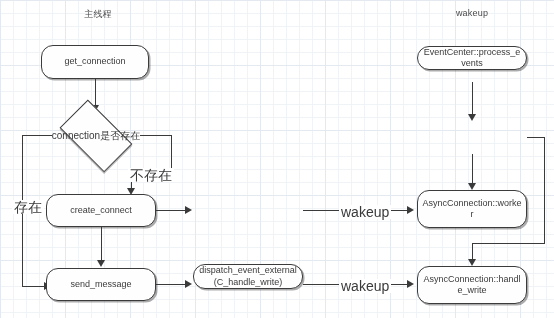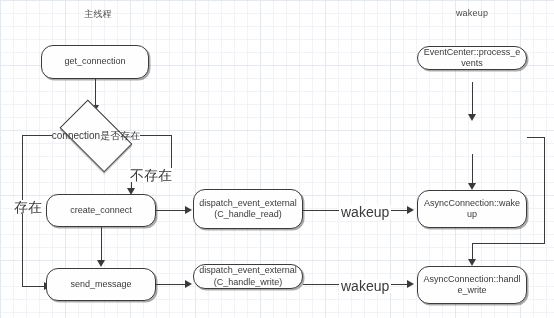--- a/index.html
+++ b/index.html
@@ -134,21 +134,20 @@
   <div class="node" style="left:46px;top:194px;width:110px;height:33px;">create_connect</div>
 
   <div class="edge v" style="left:101px;top:227px;height:35px;"></div>
   <div class="arrow down" style="left:97px;top:260px;"></div>
 
   <div class="node" style="left:46px;top:268px;width:110px;height:33px;">send_message</div>
 
   <div class="edge h" style="left:156px;top:210px;width:32px;"></div>
   <div class="arrow right" style="left:185px;top:206px;"></div>
 
-  <div class="node" style="left:193px;top:189px;width:110px;height:40px;">dispatch_event_external(C_handle_read)</div>
 
   <div class="edge h" style="left:156px;top:284px;width:32px;"></div>
   <div class="arrow right" style="left:185px;top:280px;"></div>
 
   <div class="node" style="left:193px;top:264px;width:110px;height:25px;">dispatch_event_external(C_handle_write)</div>
 
   <div class="edge h" style="left:303px;top:210px;width:107px;"></div>
   <div class="arrow right" style="left:407px;top:206px;"></div>
   <div class="edge-label" style="left:339px;top:205px;">wakeup</div>
 
@@ -158,21 +157,21 @@
 
   <div class="node" style="left:417px;top:46px;width:110px;height:24px;">EventCenter::process_events</div>
 
   <div class="edge v" style="left:472px;top:82px;height:34px;"></div>
   <div class="arrow down" style="left:468px;top:114px;"></div>
 
 
   <div class="edge v" style="left:472px;top:154px;height:31px;"></div>
   <div class="arrow down" style="left:468px;top:183px;"></div>
 
-  <div class="node" style="left:417px;top:190px;width:110px;height:38px;">AsyncConnection::wakeup</div>
+  <div class="node" style="left:417px;top:190px;width:110px;height:38px;">AsyncConnection::worker</div>
 
   <div class="edge h" style="left:527px;top:137px;width:18px;"></div>
   <div class="edge v" style="left:544px;top:137px;height:106px;"></div>
   <div class="edge h" style="left:472px;top:243px;width:73px;"></div>
   <div class="edge v" style="left:472px;top:243px;height:18px;"></div>
   <div class="arrow down" style="left:468px;top:259px;"></div>
 
   <div class="node" style="left:417px;top:266px;width:110px;height:38px;">AsyncConnection::handle_write</div>
 
 </div>

